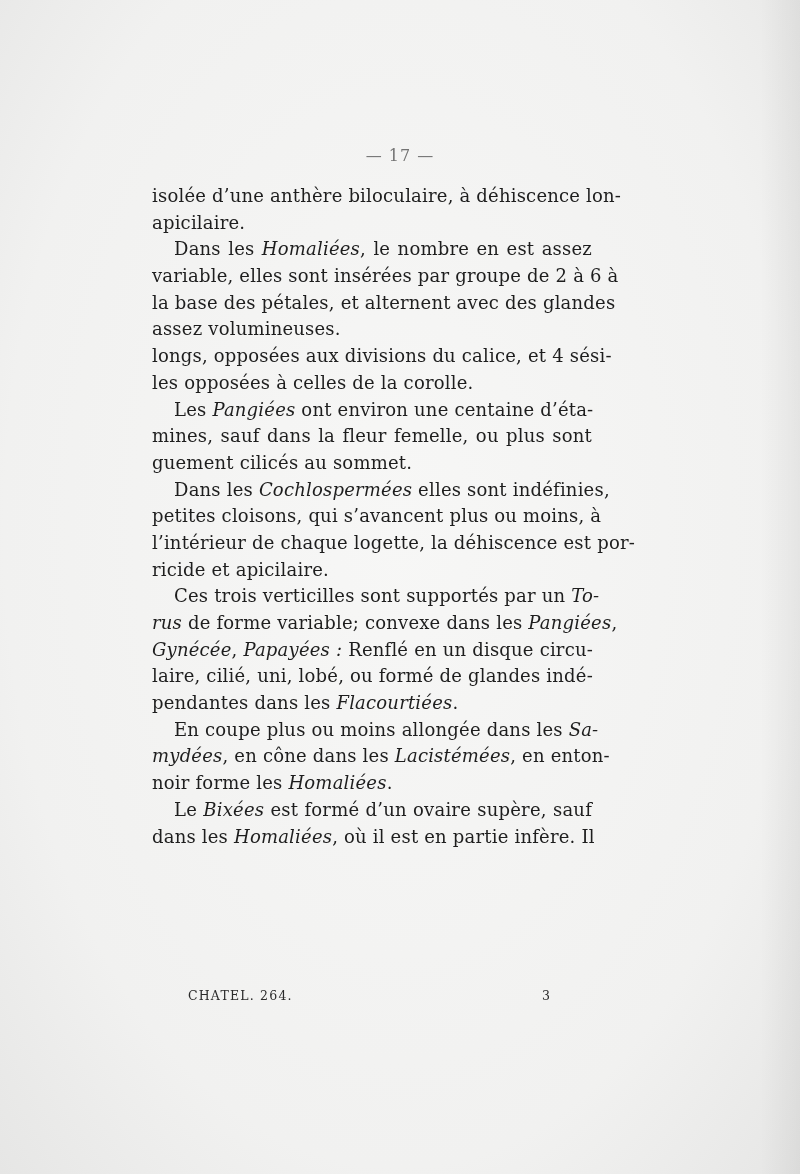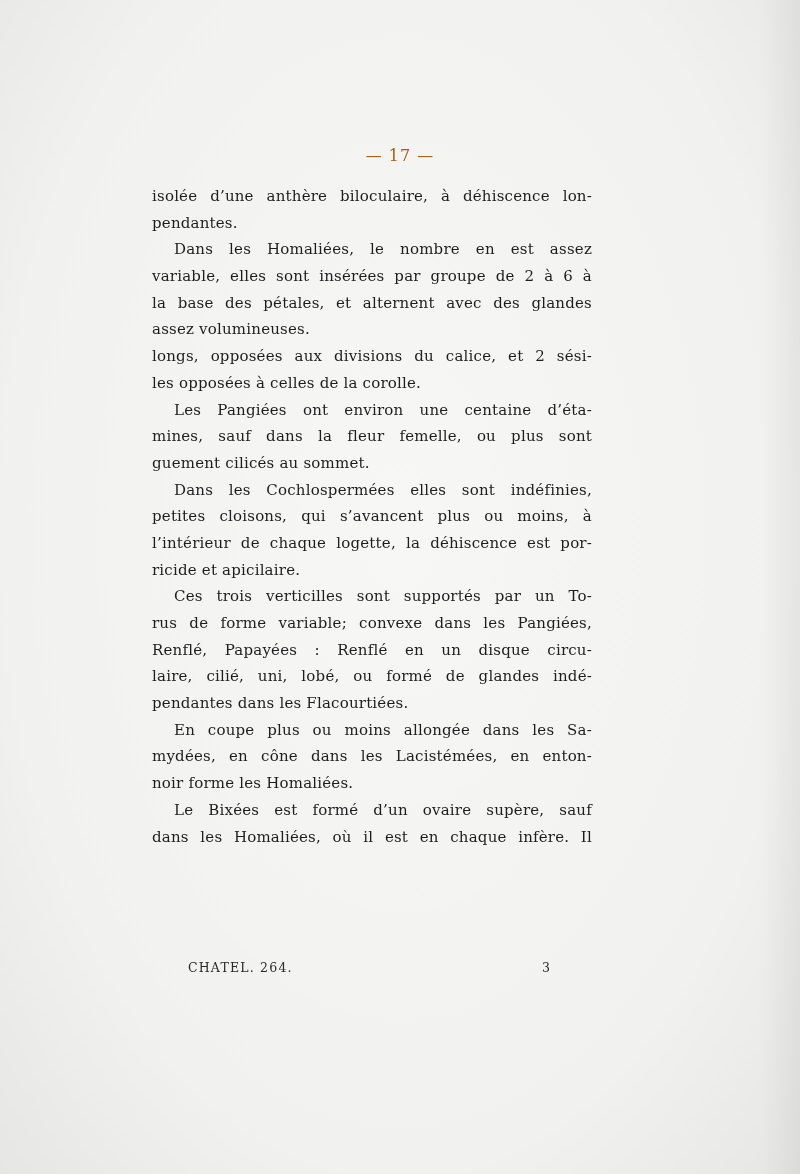--- a/index.html
+++ b/index.html
@@ -6,77 +6,77 @@
   body {
     width: 800px; height: 1174px;
     background: #f3f3f2;
     background-image: radial-gradient(ellipse at 50% 45%, #f7f7f6 0%, #f1f1f0 70%, #e6e6e5 100%);
     position: relative; overflow: hidden;
     font-family: "DejaVu Serif", "Liberation Serif", serif;
     color: #1e1e1e;
   }
   .page-number {
     position: absolute; top: 146px; left: 0; width: 800px;
-    text-align: center; font-size: 16px; color: #a16207;
+    text-align: center; font-size: 16px; color: #737373;
     letter-spacing: 1px;
   }
   .text-block {
     position: absolute; top: 183px; left: 152px; width: 440px;
   }
   .line {
     height: 26.7px; line-height: 26.7px;
-    font-size: 15px; white-space: nowrap;
+    font-size: 18px; white-space: nowrap;
     text-align: justify; text-align-last: justify;
     letter-spacing: 0.2px;
   }
   .line.last { text-align-last: left; }
   .line.indent { padding-left: 22px; }
-  .it { }
+  .it { font-style: italic; }
   .footer {
-    position: absolute; top: 960px; left: 188px; width: 362px;
+    position: absolute; top: 988px; left: 188px; width: 362px;
     display: flex; justify-content: space-between;
     font-size: 12.5px; color: #2a2a2a;
   }
   .footer .sig { letter-spacing: 1.2px; font-variant: small-caps; }
   .edge-shadow {
     position: absolute; top: 0; right: 0; width: 40px; height: 1174px;
     background: linear-gradient(to right, rgba(0,0,0,0), rgba(0,0,0,0.05));
   }
 </style>
 </head>
 <body>
 
 <div class="edge-shadow"></div>
 
 <div class="page-number">— 17 —</div>
 
 <div class="text-block" id="text-block">
     <div class="line"><span>isolée d’une anthère biloculaire, à déhiscence lon-</span></div>
-    <div class="line last"><span>pendantes.</span></div>
+    <div class="line last"><span>apicilaire.</span></div>
     <div class="line indent"><span>Dans les </span><span class="it">Homaliées</span><span>, le nombre en est assez</span></div>
     <div class="line"><span>variable, elles sont insérées par groupe de 2 à 6 à</span></div>
     <div class="line"><span>la base des pétales, et alternent avec des glandes</span></div>
     <div class="line last"><span>assez volumineuses.</span></div>
-    <div class="line"><span>longs, opposées aux divisions du calice, et 2 sési-</span></div>
+    <div class="line"><span>longs, opposées aux divisions du calice, et 4 sési-</span></div>
     <div class="line last"><span>les opposées à celles de la corolle.</span></div>
     <div class="line indent"><span>Les </span><span class="it">Pangiées</span><span> ont environ une centaine d’éta-</span></div>
     <div class="line"><span>mines, sauf dans la fleur femelle, ou plus sont</span></div>
     <div class="line last"><span>guement cilicés au sommet.</span></div>
     <div class="line indent"><span>Dans les </span><span class="it">Cochlospermées</span><span> elles sont indéfinies,</span></div>
     <div class="line"><span>petites cloisons, qui s’avancent plus ou moins, à</span></div>
     <div class="line"><span>l’intérieur de chaque logette, la déhiscence est por-</span></div>
     <div class="line last"><span>ricide et apicilaire.</span></div>
     <div class="line indent"><span>Ces trois verticilles sont supportés par un </span><span class="it">To-</span></div>
     <div class="line"><span class="it">rus</span><span> de forme variable; convexe dans les </span><span class="it">Pangiées</span><span>,</span></div>
-    <div class="line"><span class="it">Renflé</span><span>, </span><span class="it">Papayées :</span><span> Renflé en un disque circu-</span></div>
+    <div class="line"><span class="it">Gynécée</span><span>, </span><span class="it">Papayées :</span><span> Renflé en un disque circu-</span></div>
     <div class="line"><span>laire, cilié, uni, lobé, ou formé de glandes indé-</span></div>
     <div class="line last"><span>pendantes dans les </span><span class="it">Flacourtiées</span><span>.</span></div>
     <div class="line indent"><span>En coupe plus ou moins allongée dans les </span><span class="it">Sa-</span></div>
     <div class="line"><span class="it">mydées</span><span>, en cône dans les </span><span class="it">Lacistémées</span><span>, en enton-</span></div>
     <div class="line last"><span>noir forme les </span><span class="it">Homaliées</span><span>.</span></div>
     <div class="line indent"><span>Le </span><span class="it">Bixées</span><span> est formé d’un ovaire supère, sauf</span></div>
-    <div class="line"><span>dans les </span><span class="it">Homaliées</span><span>, où il est en chaque infère. Il</span></div>
+    <div class="line"><span>dans les </span><span class="it">Homaliées</span><span>, où il est en partie infère. Il</span></div>
   </div>
 
 <div class="footer">
   <span class="sig">CHATEL. 264.</span>
   <span>3</span>
 </div>
 
 </body></html>

